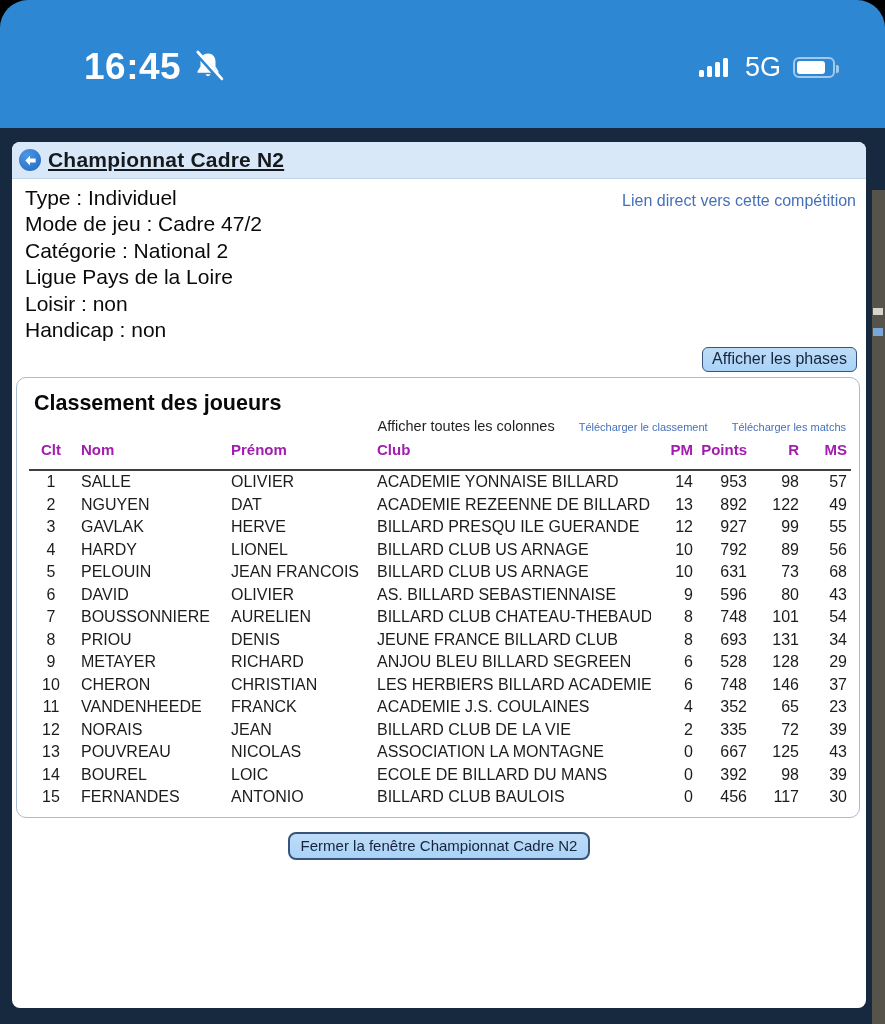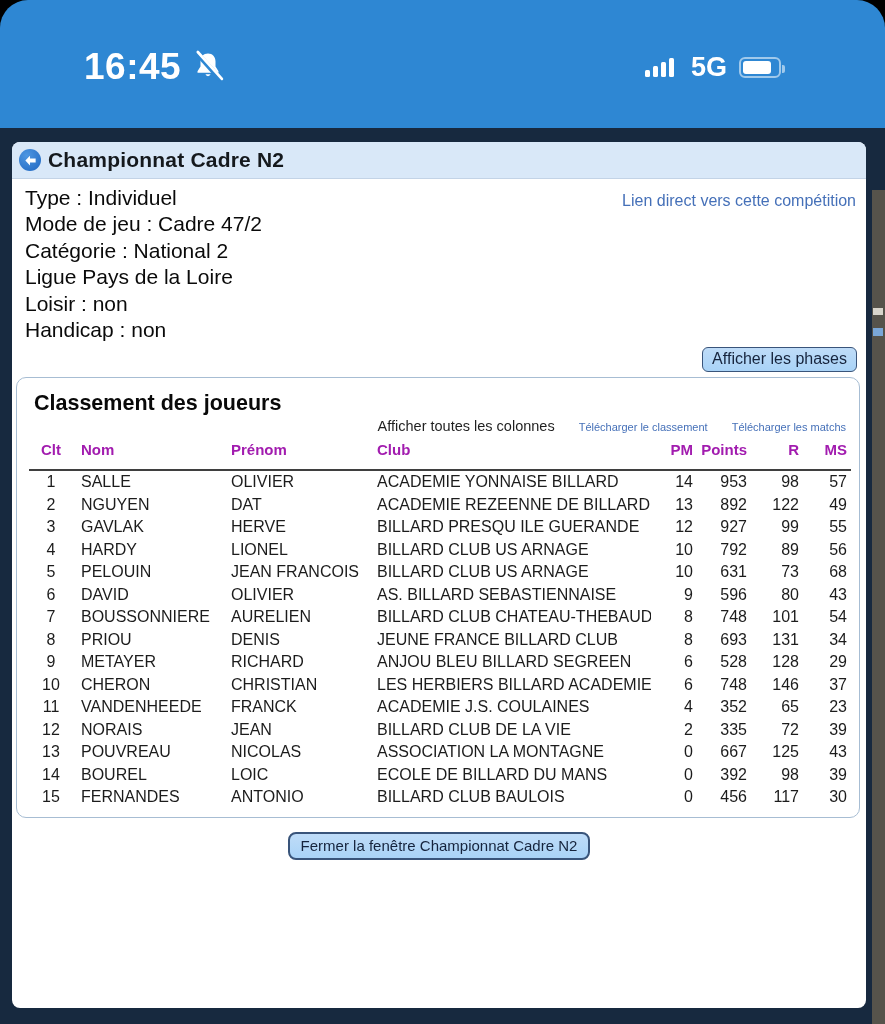--- a/index.html
+++ b/index.html
@@ -11,46 +11,46 @@
     --button-border:#39547A;
   }
   *{margin:0;padding:0;box-sizing:border-box;}
   body{background:#000;font-family:"Liberation Sans",sans-serif;}
   .screen{position:relative;width:885px;height:1024px;background:#000;overflow:hidden;}
 
   
   .status-bar{position:absolute;top:0;left:0;width:885px;height:128px;
     background:var(--status-blue);border-radius:28px 28px 0 0;
     display:flex;align-items:center;justify-content:space-between;
-    padding:6px 104px 0 84px;}
+    padding:6px 50px 0 84px;}
   .sb-left{display:flex;align-items:center;gap:10px;}
   .sb-time{color:#fff;font-size:37px;font-weight:bold;letter-spacing:.5px;}
   .sb-right{display:flex;align-items:center;gap:12px;}
-  .sb-net{color:#fff;font-size:27px;font-weight:bold;}
+  .sb-net{color:#fff;font-size:27px;font-weight:normal;}
   .battery{position:relative;width:42px;height:21px;border:2px solid rgba(255,255,255,.55);
     border-radius:6px;display:flex;align-items:center;padding-left:2px;}
   .battery-fill{width:28px;height:13px;background:#fff;border-radius:3px;}
   .battery-cap{position:absolute;right:-6px;top:6px;width:3px;height:8px;
     background:rgba(255,255,255,.55);border-radius:0 2px 2px 0;}
 
   
   .page{position:absolute;top:128px;left:0;width:885px;height:896px;background:var(--navy);}
   .edge-strip{position:absolute;top:62px;right:0;width:13px;height:834px;background:#56534B;}
   .edge-frag-a{position:absolute;top:118px;left:1px;width:10px;height:7px;background:#d8d5cc;}
   .edge-frag-b{position:absolute;top:138px;left:1px;width:10px;height:8px;background:#7AA7D8;}
 
   
   .popup{position:absolute;top:14px;left:12px;width:854px;height:866px;
     background:#fff;border-radius:8px;}
   .popup-header{height:37px;background:var(--panel-blue);border-bottom:1px solid #C3D3E6;
     border-radius:8px 8px 0 0;display:flex;align-items:center;padding-left:7px;gap:7px;}
   .back-icon{width:22px;height:22px;border-radius:50%;flex:0 0 auto;
     background:radial-gradient(circle at 35% 30%, #4E97E2, #1F66C0);
     display:flex;align-items:center;justify-content:center;cursor:pointer;}
-  .popup-title{font-size:21px;font-weight:bold;color:#15191D;letter-spacing:.2px;}
+  .popup-title{font-size:21px;font-weight:bold;color:#15191D;letter-spacing:.2px;text-decoration:underline;}
 
   .direct-link{position:absolute;top:50px;right:10px;font-size:16px;color:var(--link-blue);
     text-decoration:none;cursor:pointer;}
 
   .info{margin:6px 8px 0 13px;}
   .info-line{font-size:21px;line-height:26.4px;color:#0A0A0A;}
 
   .phases-row{text-align:right;margin:4px 9px 0 0;padding-left:45px;}
   .btn{font-family:"Liberation Sans",sans-serif;
     background:linear-gradient(#BFDCF8,var(--button-blue));

